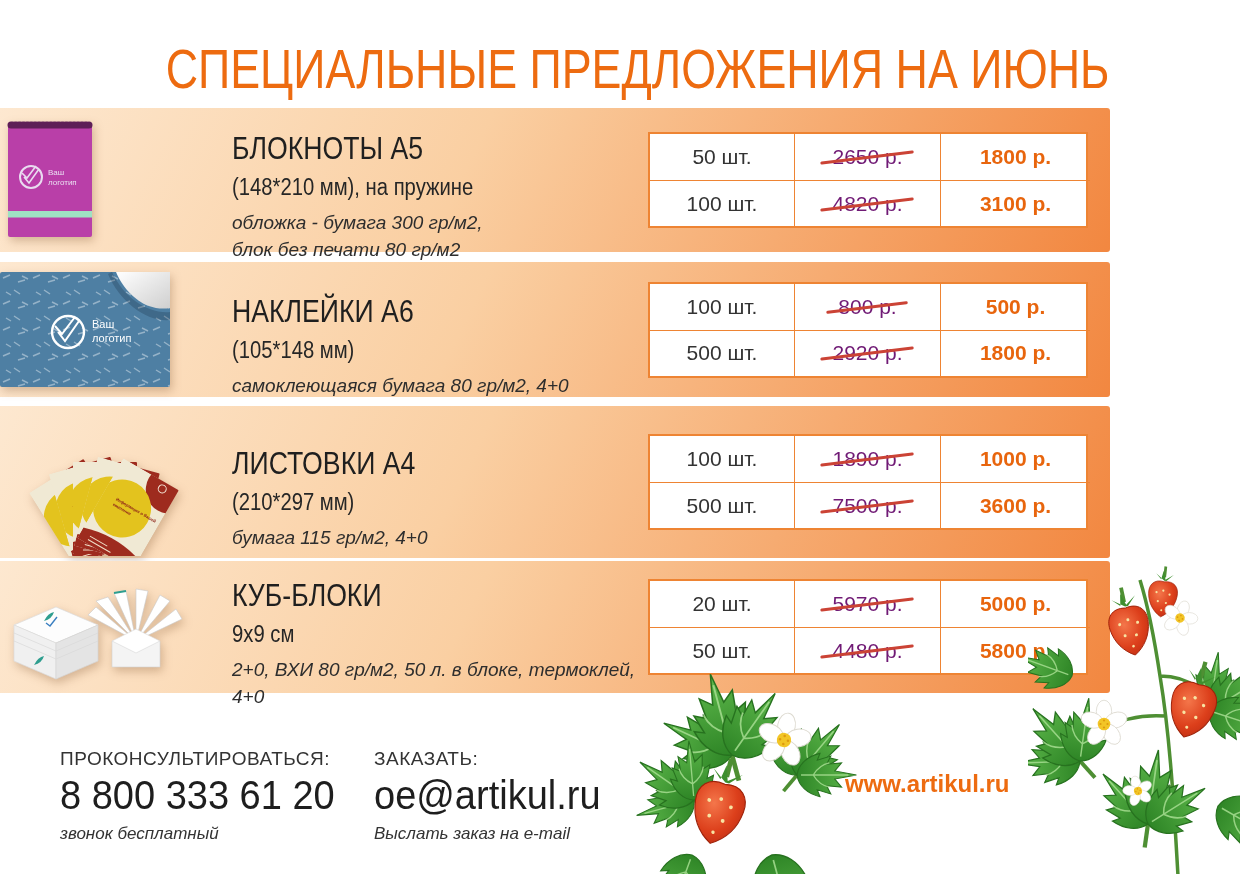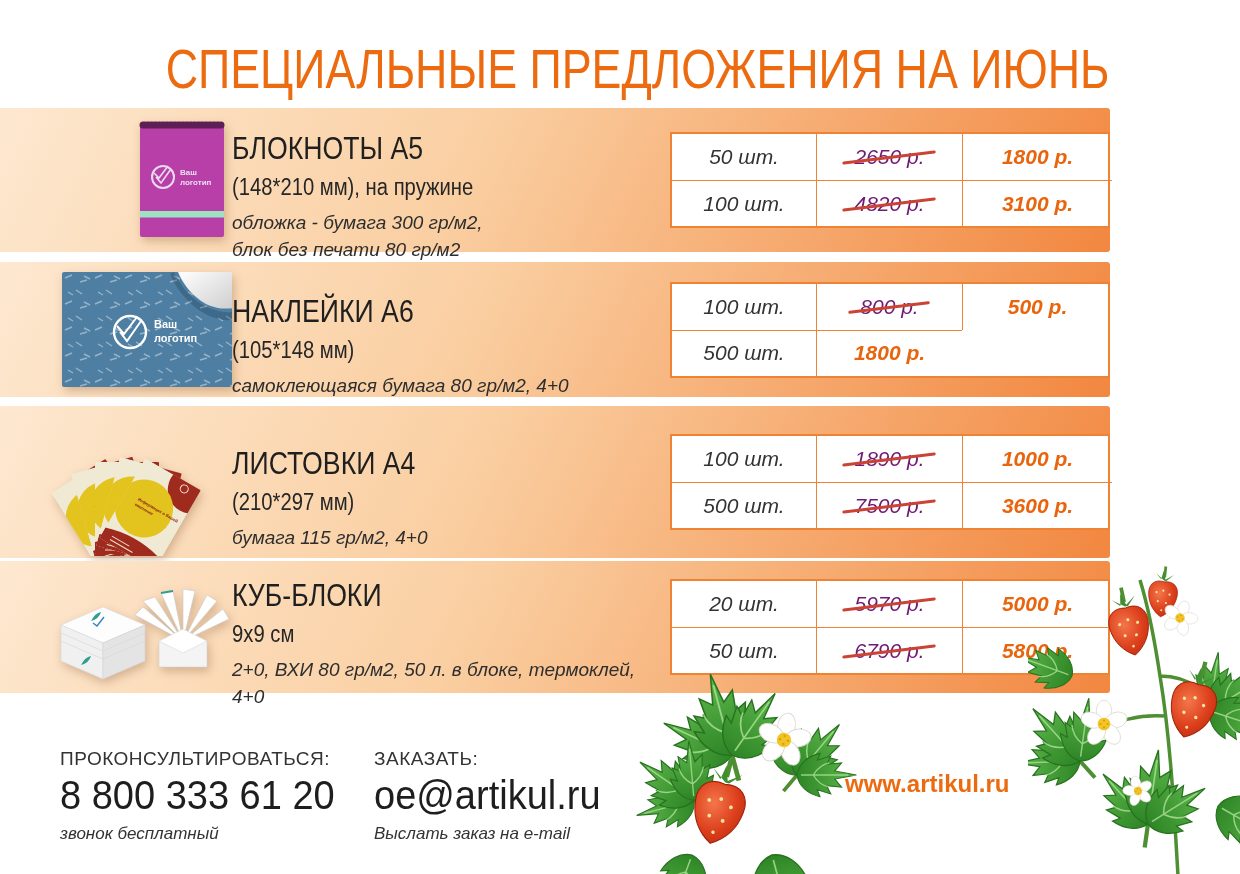--- a/index.html
+++ b/index.html
@@ -21,39 +21,39 @@
   .strip {
     position:absolute; left:0; width:1110px;
     background:linear-gradient(116deg, var(--strip_light) 0%, #FACFA2 42%, var(--strip_dark) 100%);
     border-radius:0 3px 3px 0;
     display:flex; align-items:center;
   }
   .strip-1 { top:108px; height:144px; }
   .strip-2 { top:262px; height:135px; }
   .strip-3 { top:406px; height:152px; }
   .strip-4 { top:561px; height:132px; }
-  .mockup-box { width:232px; flex:0 0 232px; display:flex; justify-content:flex-end; align-items:center;font-weight:bold; }
+  .mockup-box { width:232px; flex:0 0 232px; display:flex; justify-content:flex-start; align-items:center; }
   .mockup-box svg { filter:drop-shadow(2px 4px 5px rgba(90,40,0,.25)); }
   .info { flex:1 1 auto; padding-right:10px;margin-top:34px; }
   .product-name {
     font-size:31px; font-weight:500; color:#1f1f1f;
     transform:scaleX(.86); transform-origin:0 50%; white-space:nowrap; margin-bottom:7px;
   }
   .product-subtitle {
     font-size:23px; color:#262626; transform:scaleX(.88); transform-origin:0 50%;
     white-space:nowrap; margin-bottom:9px;
   }
   .product-desc {
     font-size:19px; font-style:italic; color:#2e2e2e; line-height:1.42; white-space:pre-line;
   }
   
   .price-table {
-    flex:0 0 440px; width:440px; 
+    flex:0 0 440px; width:440px; margin-right:22px;
     display:grid; grid-template-columns:144px 146px 150px;
-    background:#fff; border:2px solid var(--table_border);font-style:italic;
+    background:#fff; border:2px solid var(--table_border);
   }
   .cell {
     height:46px; display:flex; align-items:center; justify-content:center;
     font-size:21px; color:#333;
   }
   .cell.col2 { border-left:1.5px solid var(--table_border); }
   .cell.col3 { border-left:1.5px solid var(--table_border); }
   .cell.row2 { border-top:1.5px solid var(--table_border); }
   .struck { position:relative; padding:0 4px; color:#701a75; }
   .struck::after {
@@ -214,20 +214,23 @@
       <div class="product-subtitle">(105*148 мм)</div>
       <div class="product-desc">самоклеющаяся бумага 80 гр/м2, 4+0</div>
     </div>
     <div class="price-table">
       <div class="cell col1 row1">100 шт.</div>
       <div class="cell col2 row1">
           <span class="struck">800 р.</span>
         </div>
       <div class="cell col3 row1 new-price">500 р.</div>
       <div class="cell col1 row2">500 шт.</div>
+      <div class="cell col2 row2">
+          <span class="struck">2920 р.</span>
+        </div>
       <div class="cell col3 row2 new-price">1800 р.</div>
     </div>
   </section>
 
   <section class="strip strip-3">
     <div class="mockup-box">
       <svg width="210" height="148" viewBox="0 0 210 148">
         <g transform="translate(105,146)">
           <g transform="rotate(-32) translate(-32,-92)">
               <use href="#flyer-card" width="64" height="92"></use>
@@ -301,21 +304,21 @@
       <div class="product-desc">2+0, ВХИ 80 гр/м2, 50 л. в блоке, термоклей, 4+0</div>
     </div>
     <div class="price-table">
       <div class="cell col1 row1">20 шт.</div>
       <div class="cell col2 row1">
           <span class="struck">5970 р.</span>
         </div>
       <div class="cell col3 row1 new-price">5000 р.</div>
       <div class="cell col1 row2">50 шт.</div>
       <div class="cell col2 row2">
-          <span class="struck">6790 р.</span>
+          <span class="struck">4480 р.</span>
         </div>
       <div class="cell col3 row2 new-price">5800 р.</div>
     </div>
   </section>
 
   <div class="footer-block consult">
     <div class="f-label">ПРОКОНСУЛЬТИРОВАТЬСЯ:</div>
     <div class="f-big">8 800 333 61 20</div>
     <div class="f-note">звонок бесплатный</div>
   </div>

